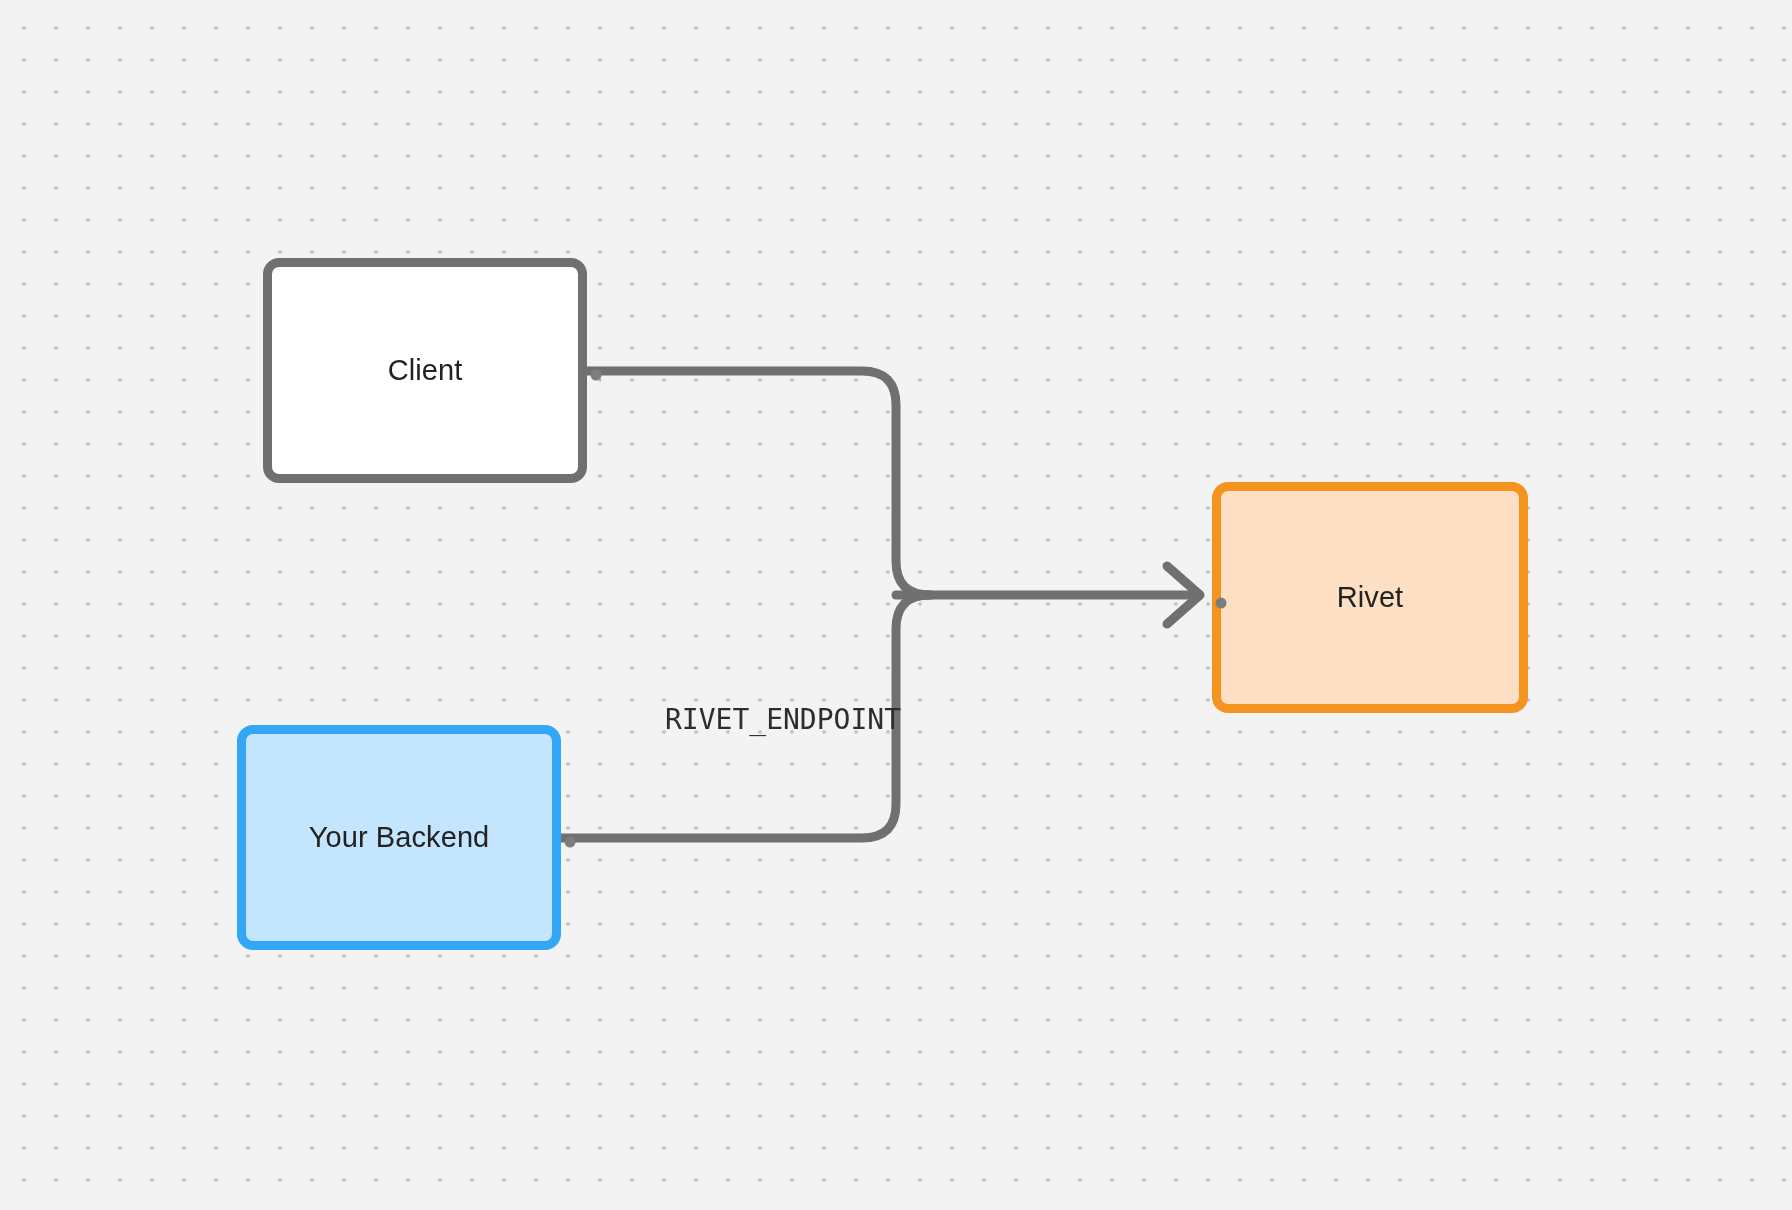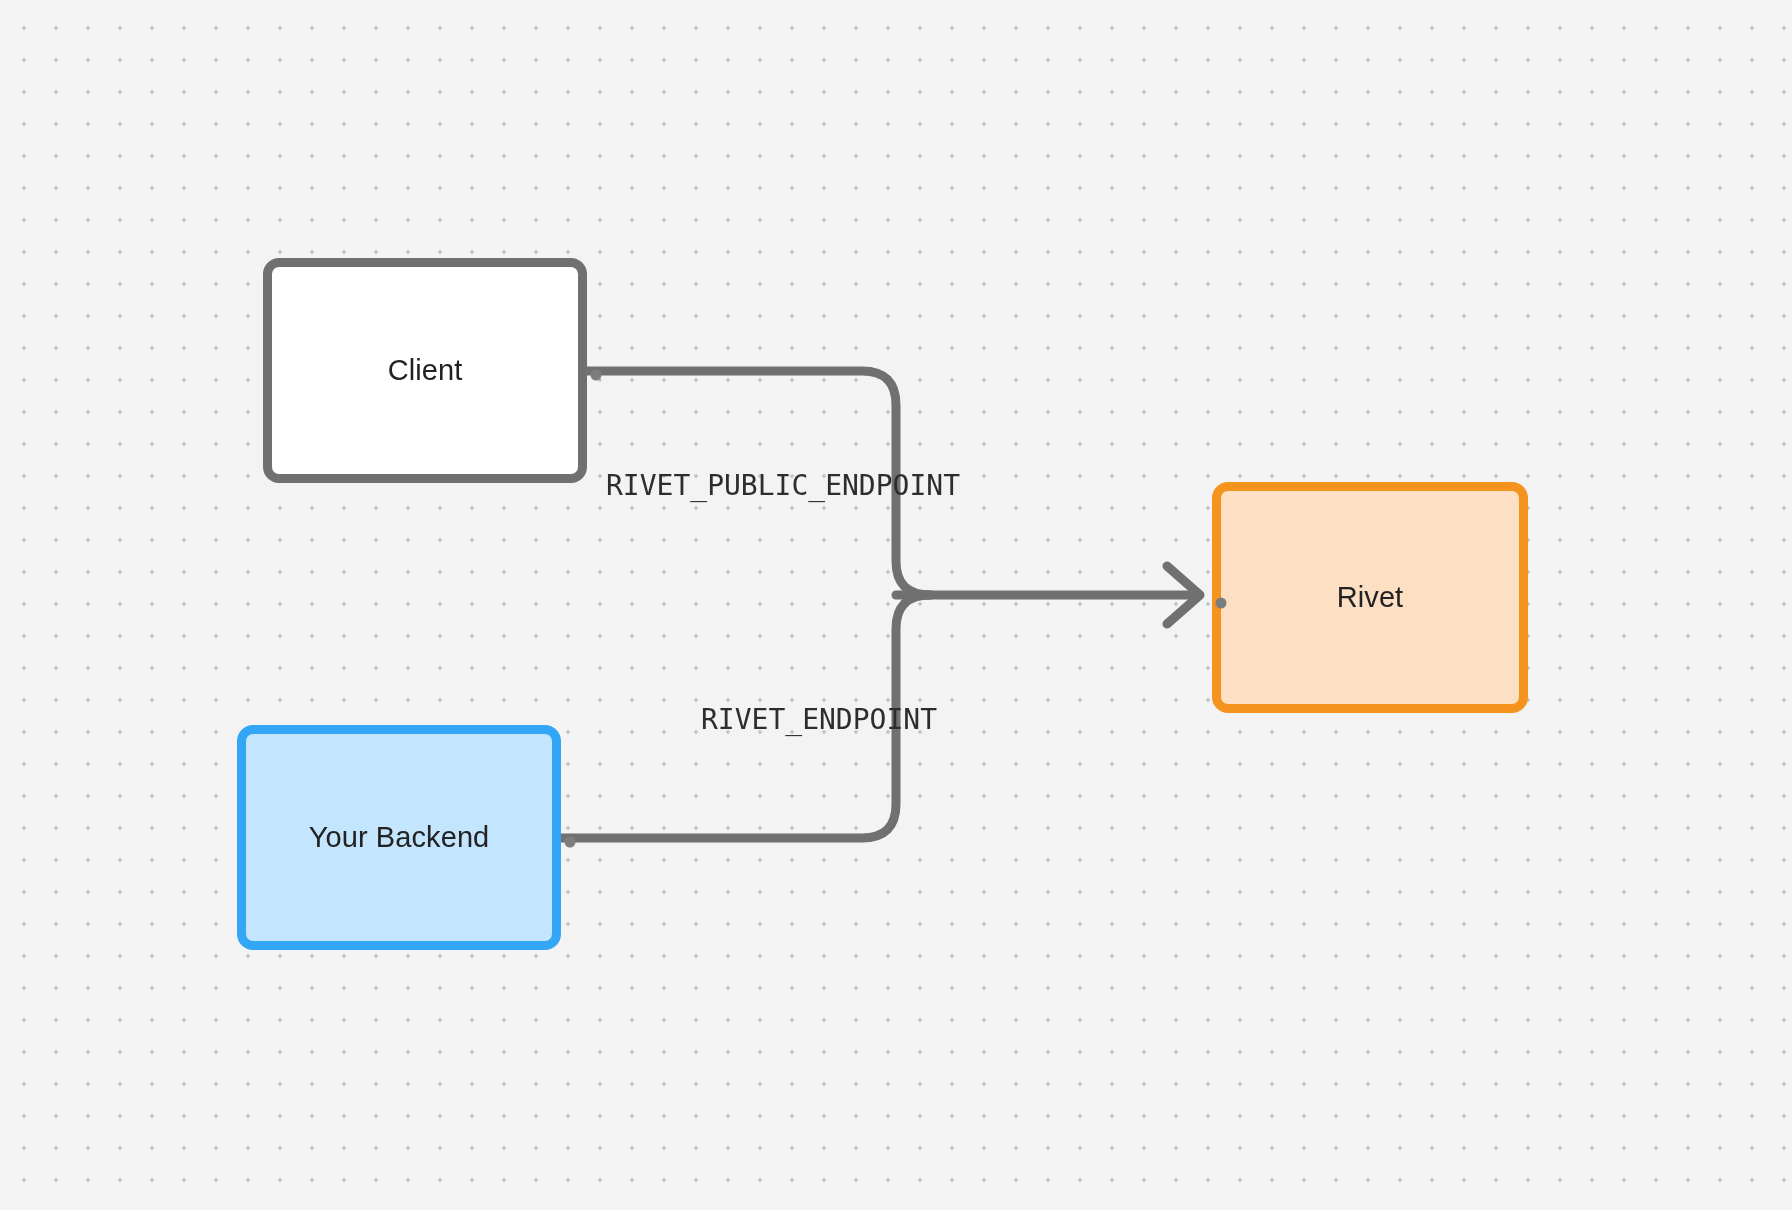--- a/index.html
+++ b/index.html
@@ -134,17 +134,16 @@
   <div class="node node-backend">
     <span class="node-label">Your Backend</span>
     <span class="handle" style="left:324px; top:108px;"></span>
   </div>
 
   <div class="node node-rivet">
     <span class="node-label">Rivet</span>
     <span class="handle" style="left:0px; top:112px;"></span>
   </div>
 
-  <div class="edge-label" style="left:783px; top:486px;">RIVET_PUBLIC_ENDPOINT</div>
 
-  <div class="edge-label" style="left:783px; top:720px;margin-left:36px;">RIVET_ENDPOINT</div>
+  <div class="edge-label" style="left:783px; top:720px;">RIVET_ENDPOINT</div>
 
 </div>
 
 </body></html>

